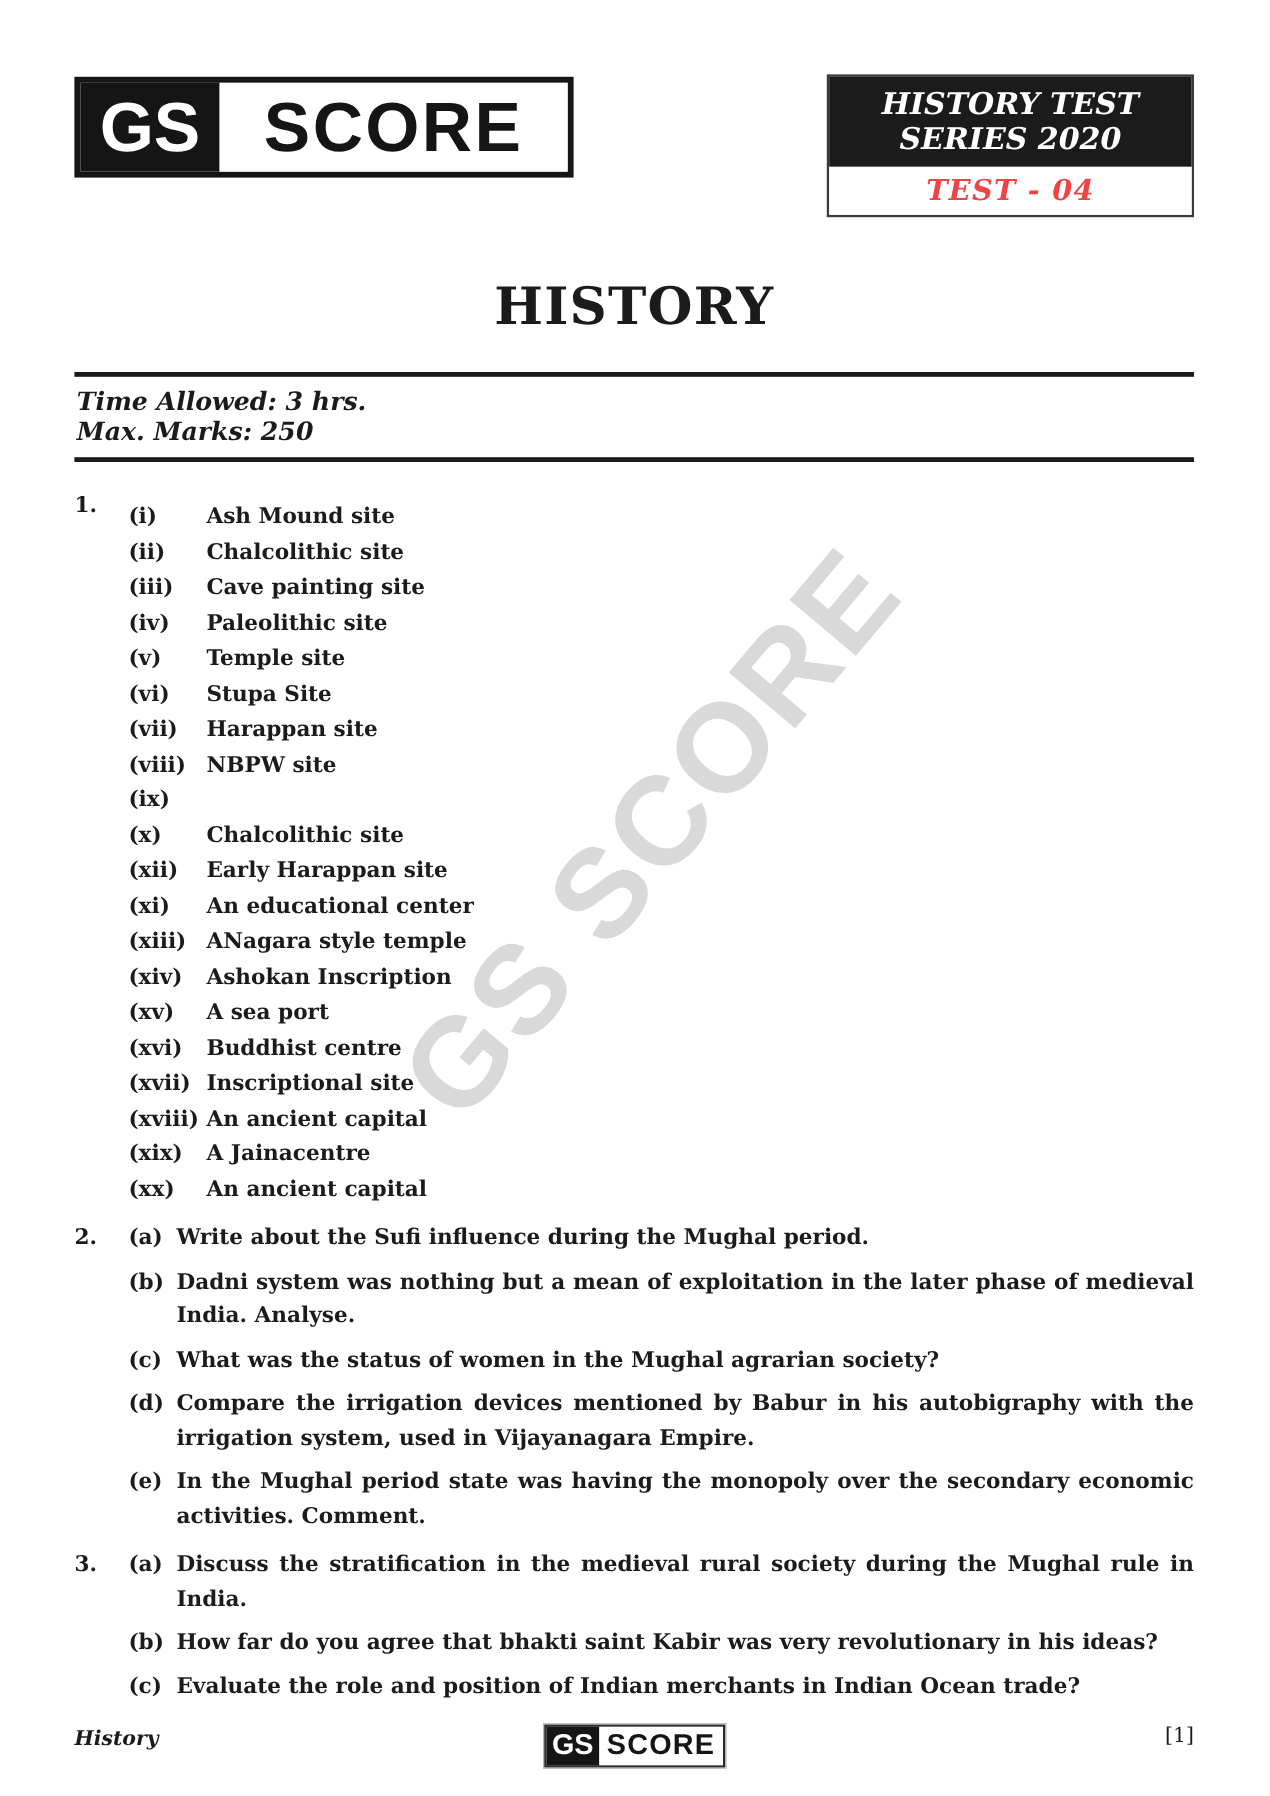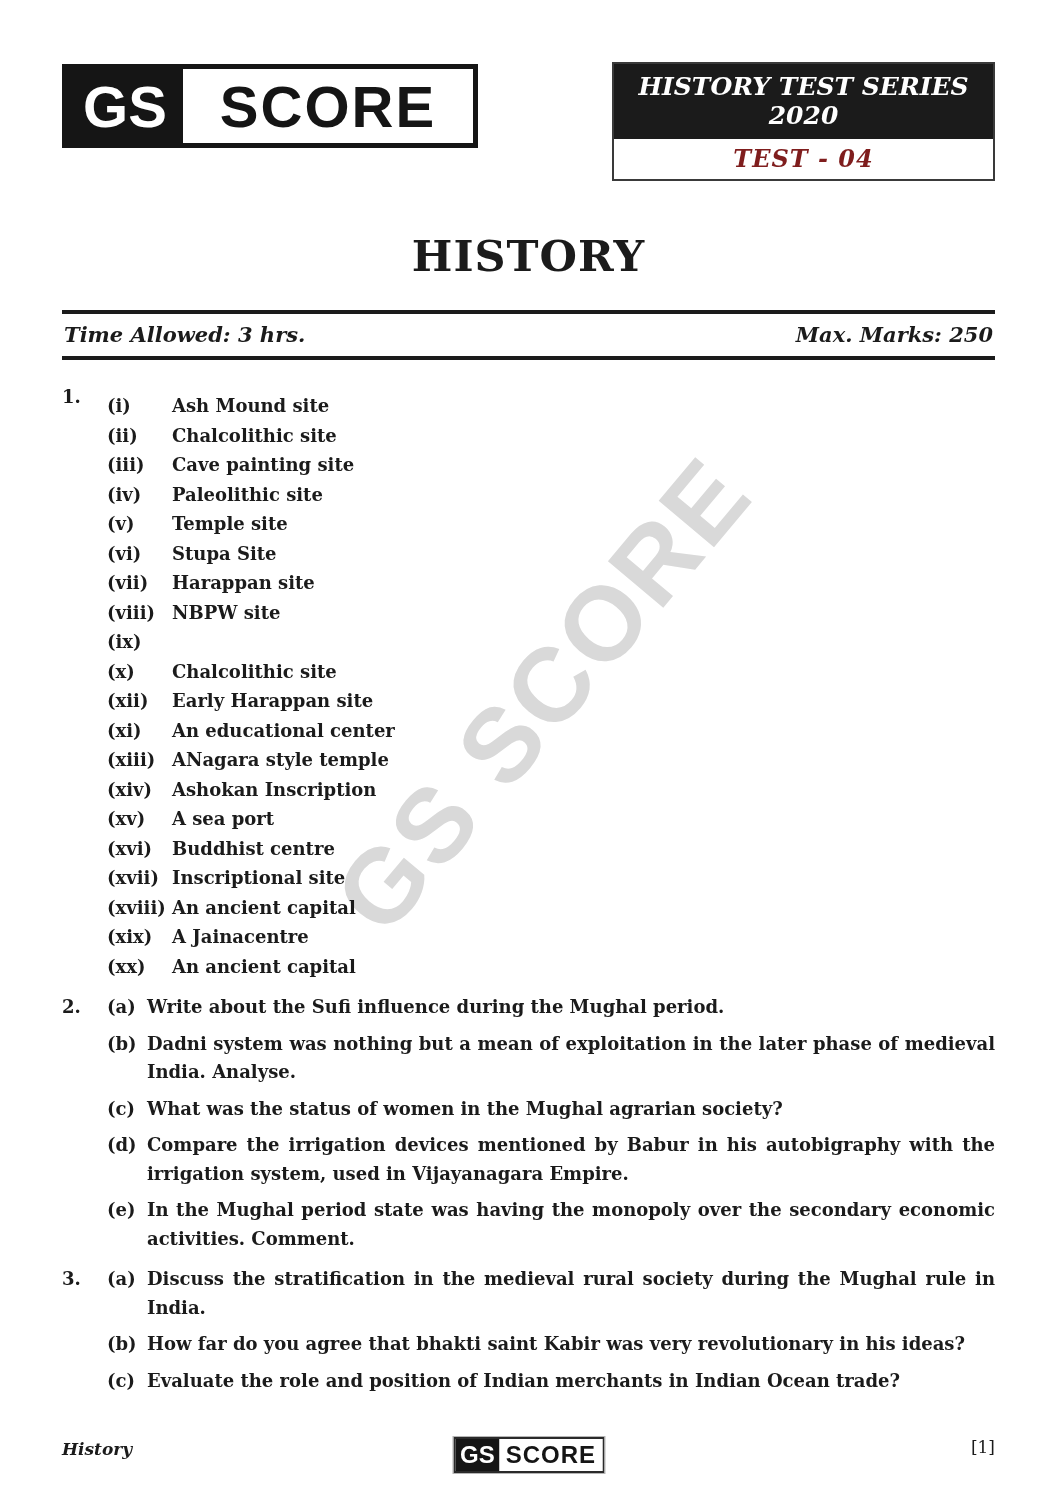--- a/index.html
+++ b/index.html
@@ -26,31 +26,31 @@
   }
   .sheet{position:relative;z-index:1;padding:64px 63px 2px 62px;box-sizing:border-box;height:100%;}
 
   
   .header{display:flex;justify-content:space-between;align-items:flex-start;}
   .logo{display:flex;width:416px;height:84px;border:5px solid #151515;box-sizing:border-box;background:#fff;}
   .logo-gs{width:116px;background:#151515;color:#fff;display:flex;align-items:center;justify-content:center;
     font-family:"Liberation Sans",sans-serif;font-weight:bold;font-size:58px;}
   .logo-score{flex:1;display:flex;align-items:center;justify-content:center;color:#151515;background:#fff;
     font-family:"Liberation Sans",sans-serif;font-weight:bold;font-size:58px;letter-spacing:2px;}
-  .test-box{width:383px;border:2px solid #3a3a3a;background:#fff;box-sizing:border-box;margin-top:-2px;}
+  .test-box{width:306px;border:2px solid #3a3a3a;background:#fff;box-sizing:border-box;margin-top:-2px;}
   .test-box-top{background:#1b1b1b;color:#fff;text-align:center;font-style:italic;font-weight:bold;
     font-size:25px;padding:8px 0 9px;}
-  .test-box-bottom{background:#fff;color:#7f1d1d;text-align:center;font-style:italic;font-weight:bold;
+  .test-box-bottom{background:#fff;color:#ef4444;text-align:center;font-style:italic;font-weight:bold;
     font-size:24px;padding:5px 0 6px;letter-spacing:1px;}
 
   
   .page-title{text-align:center;font-size:43px;font-weight:bold;letter-spacing:1px;margin-top:54px;line-height:1;}
   .info-bar{margin-top:32px;border-top:4px solid #1b1b1b;border-bottom:4px solid #1b1b1b;
-    display:flex;justify-content:space-between;align-items:center;
-    padding:8px 2px 9px;font-style:italic;font-weight:bold;font-size:21px;}
+    display:flex;justify-content:space-between;
+    padding:8px 2px 9px;font-style:italic;font-weight:bold;font-size:21px;flex-direction:column;}
 
   
   .content{margin-top:23px;font-size:18px;font-weight:bold;}
   .question{display:flex;margin-bottom:11px;}
   .q-num{width:45px;flex-shrink:0;line-height:28.5px;}
   .q-body{flex:1;min-width:0;}
   .q-text{text-align:justify;line-height:28.5px;}
   .hints{margin-top:8px;}
   .hint-row{display:flex;line-height:29.5px;}
   .hint-num{width:65px;flex-shrink:0;}

